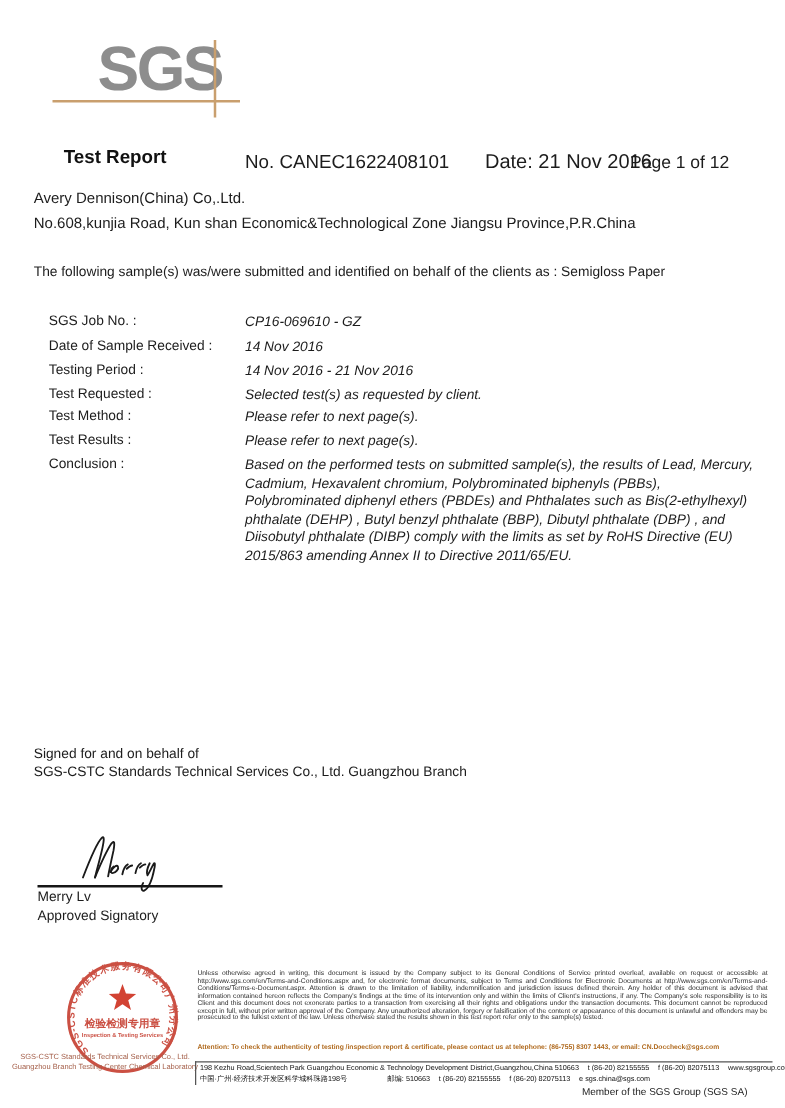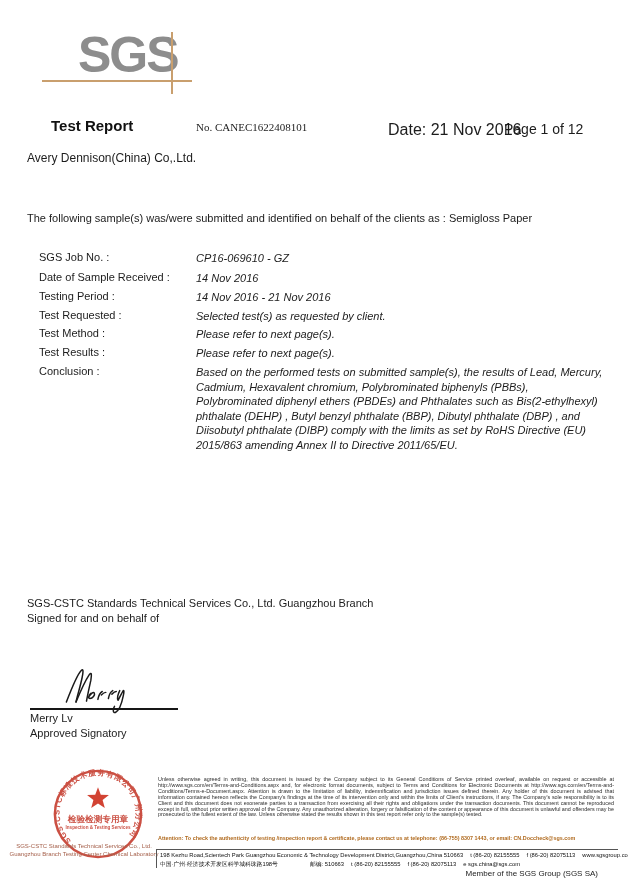--- a/index.html
+++ b/index.html
@@ -7,21 +7,21 @@
         font-family:"Liberation Sans",sans-serif;color:#1c1c1c;}
 
   
   .logo-text{position:absolute;left:78px;top:26px;font-size:50px;font-weight:800;
              color:#8d8d8d;letter-spacing:-2px;font-family:Liberation Sans, sans-serif;}
   .logo-hline{position:absolute;left:42px;top:80px;width:150px;height:2px;background:#c99f6e;}
   .logo-vline{position:absolute;left:171px;top:32px;width:2px;height:62px;background:#c99f6e;}
 
   
   .rpt-title{position:absolute;left:27px;top:117px;font-size:15px;font-weight:bold;color:#111;margin-left:24px;}
-  .rpt-no{position:absolute;left:196px;top:121px;font-size:11px;font-family:Liberation Serif, serif;}
+  .rpt-no{position:absolute;left:196px;top:121px;font-size:15px;}
   .rpt-date{position:absolute;left:388px;top:121px;font-size:16px;}
   .rpt-page{position:absolute;left:504px;top:121px;font-size:14px;}
 
   
   .client{position:absolute;left:27px;top:148px;font-size:12px;line-height:20px;}
 
   
   .sample-intro{position:absolute;left:27px;top:212px;font-size:11px;}
 
   
@@ -66,20 +66,21 @@
     <div class="logo-vline"></div>
   </div>
 
   <div class="rpt-title">Test Report</div>
   <div class="rpt-no">No. CANEC1622408101</div>
   <div class="rpt-date">Date: 21 Nov 2016</div>
   <div class="rpt-page">Page 1 of 12</div>
 
   <div class="client">
     <div>Avery Dennison(China) Co,.Ltd.</div>
+    <div>No.608,kunjia Road, Kun shan Economic&amp;Technological Zone Jiangsu Province,P.R.China</div>
   </div>
 
   <div class="sample-intro">The following sample(s) was/were submitted and identified on behalf of the clients as : Semigloss Paper</div>
 
   <div class="frow r1">
     <span class="lbl">SGS Job No. :</span>
     <span class="val">CP16-069610 - GZ</span>
   </div>
   <div class="frow r2">
     <span class="lbl">Date of Sample Received :</span>
@@ -100,22 +101,22 @@
   <div class="frow r6">
     <span class="lbl">Test Results :</span>
     <span class="val">Please refer to next page(s).</span>
   </div>
   <div class="frow r7">
     <span class="lbl">Conclusion :</span>
     <span class="val">Based on the performed tests on submitted sample(s), the results of Lead, Mercury, Cadmium, Hexavalent chromium, Polybrominated biphenyls (PBBs), Polybrominated diphenyl ethers (PBDEs) and Phthalates such as Bis(2-ethylhexyl) phthalate (DEHP) , Butyl benzyl phthalate (BBP), Dibutyl phthalate (DBP) , and Diisobutyl phthalate (DIBP) comply with the limits as set by RoHS Directive (EU) 2015/863 amending Annex II to Directive 2011/65/EU.</span>
   </div>
 
   <div class="signed-block">
+    <div>Signed for and on behalf of</div>
     <div>SGS-CSTC Standards Technical Services Co., Ltd. Guangzhou Branch</div>
-    <div>Signed for and on behalf of</div>
   </div>
 
   <svg class="sig-svg" width="118" height="56" viewBox="0 0 82 64">
     <g stroke="#1a1a1a" stroke-width="1.7" fill="none" stroke-linecap="round" stroke-linejoin="round">
       <path d="M6 48 C11 35 18 17 23 12 C26 9 25 15 24 20 C22 30 19 39 17 48"></path>
       <path d="M17 48 C22 36 28 23 32 17 C35 13 35 17 34 23 C32 32 30 41 29 47"></path>
       <path d="M31 43 C34 38 37 36 38 38 C39 40 36 44 33 44 C31 44 31 40 34 38"></path>
       <path d="M42 45 C43 40 45 37 47 36 M46 40 C48 38 50 37 51 37"></path>
       <path d="M54 44 C55 39 57 36 59 35 M58 39 C60 37 62 36 63 36"></path>
       <path d="M67 35 C65 39 64 44 65 46 C67 43 69 38 71 35 C72 34 72 37 71 41 C69 51 66 58 62 60 C59 61 59 56 61 53"></path>

